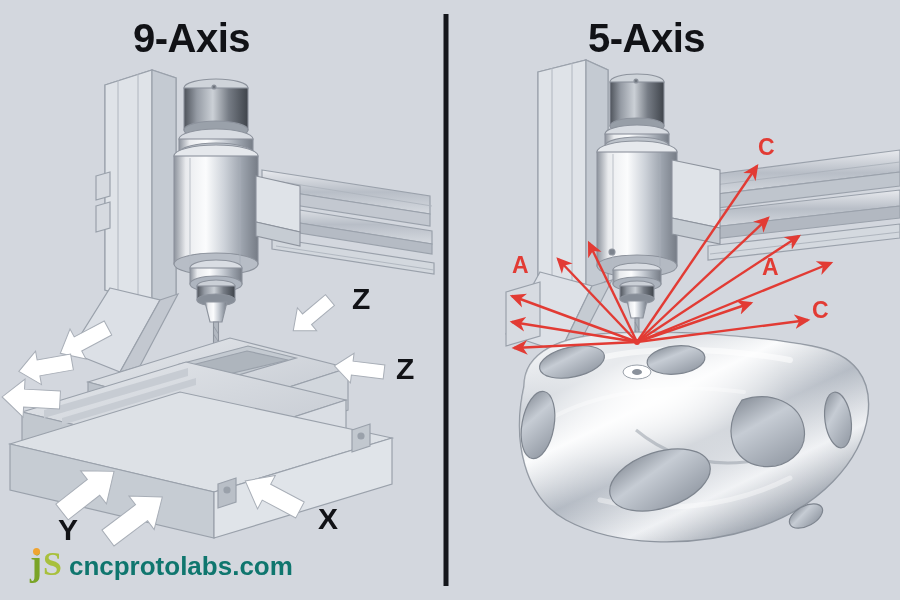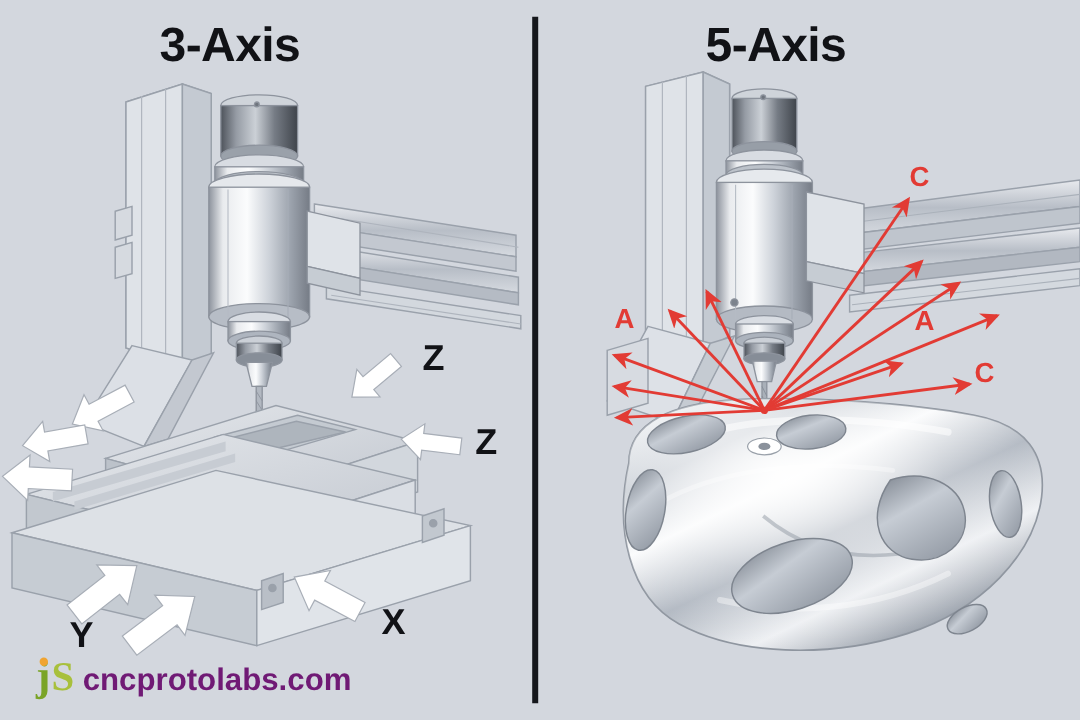--- a/index.html
+++ b/index.html
@@ -74,21 +74,21 @@
     font-size: 34px;
     font-weight: bold;
     color: #a8c03c;
     line-height: 1;
     margin-left: 1px;
   }
   #wm-domain {
     font-family: "Liberation Sans", sans-serif;
     font-size: 26px;
     font-weight: bold;
-    color: #701a75;
+    color: #0f766e;
     margin-left: 7px;
     line-height: 1;
   }
   #wm-dot {
     position: absolute;
     width: 7px;
     height: 7px;
     border-radius: 50%;
     background: #f0a431;
     left: 33px;
@@ -381,21 +381,21 @@
       <g transform="translate(108,538) rotate(-37)">
         <path d="M0,-10 L42,-10 L42,-21 L68,0 L42,21 L42,10 L0,10 Z"></path>
       </g>
 
       <g transform="translate(300,510) rotate(-152)">
         <path d="M0,-9 L38,-9 L38,-19 L62,0 L38,19 L38,9 L0,9 Z"></path>
       </g>
     </g>
   </svg>
 
-  <div class="panel-title" id="title-3axis">3-Axis</div>
+  <div class="panel-title" id="title-3axis">9-Axis</div>
 
   <div class="panel-title" id="title-5axis">5-Axis</div>
 
   <div class="axis-label" style="left:352px; top:282px;">Z</div>
   <div class="axis-label" style="left:396px; top:352px;">Z</div>
   <div class="axis-label" style="left:58px; top:513px;">Y</div>
   <div class="axis-label" style="left:318px; top:502px;">X</div>
 
   <div class="rot-label" style="left:758px; top:134px;">C</div>
   <div class="rot-label" style="left:512px; top:252px;">A</div>

